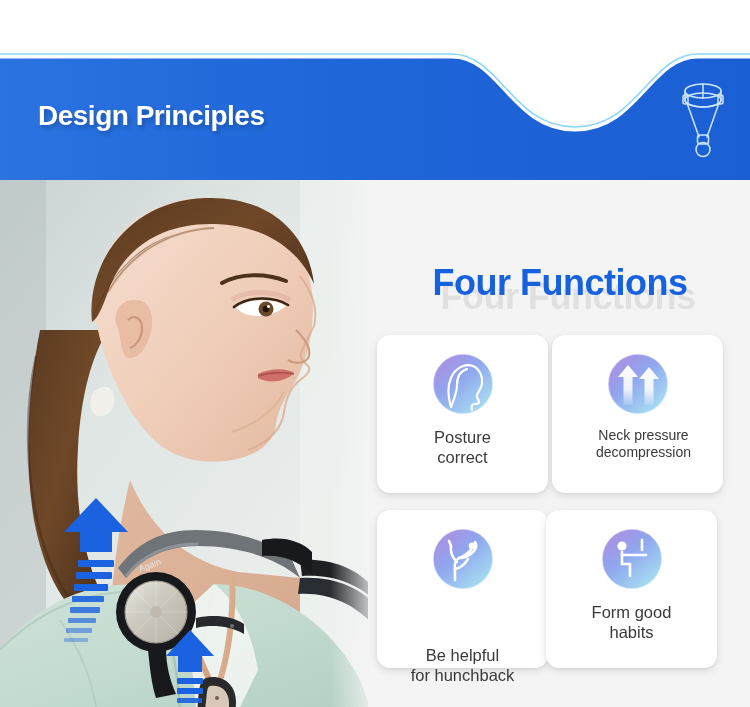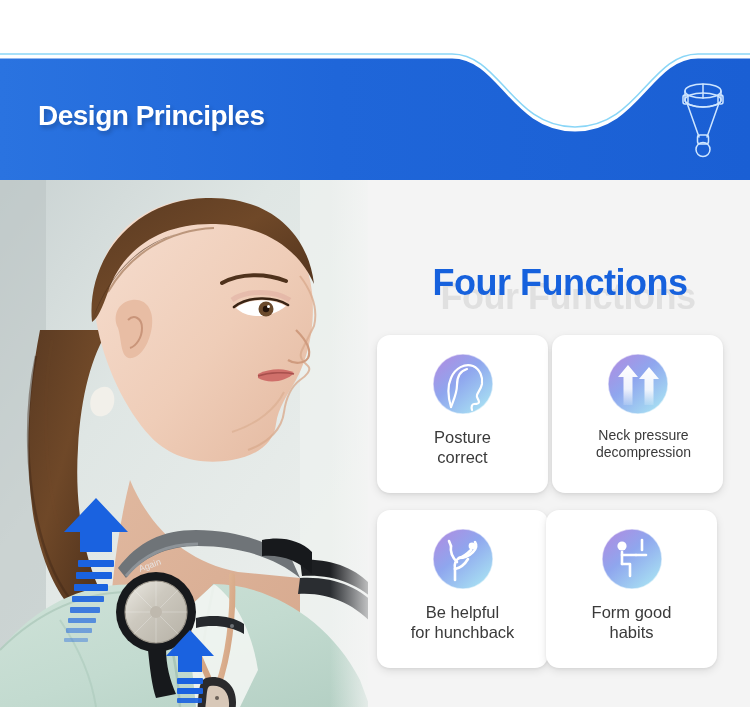--- a/index.html
+++ b/index.html
@@ -60,21 +60,21 @@
   
   .cards { position:absolute; left:377px; top:335px; width:342px; height:340px; }
   .card {
     position:absolute; width:171px; height:158px;
     background:#ffffff; border-radius:13px;
     box-shadow:0 3px 9px rgba(0,0,0,0.10), 0 1px 3px rgba(0,0,0,0.06);
     display:flex; flex-direction:column; align-items:center;
   }
   .card.c0 { left:0px;   top:0px;   }
   .card.c1 { left:175px; top:0px;   }
-  .card.c2 { left:0px;   top:175px; }
+  .card.c2 { left:0px;   top:175px;gap:43px; }
   .card.c3 { left:169px; top:175px; }
 
   .card-icon { margin-top:14px; width:72px; height:72px; }
   .card-icon svg { display:block; width:72px; height:72px; }
   .card-label {
     margin-top:6px; width:100%; padding:0 4px;
     text-align:center; font-size:16.5px; color:#3a3a3a;
     line-height:1.22; white-space:pre-line;
   }
   .card.c1 .card-label { font-size:14px;margin-left:12px; }

